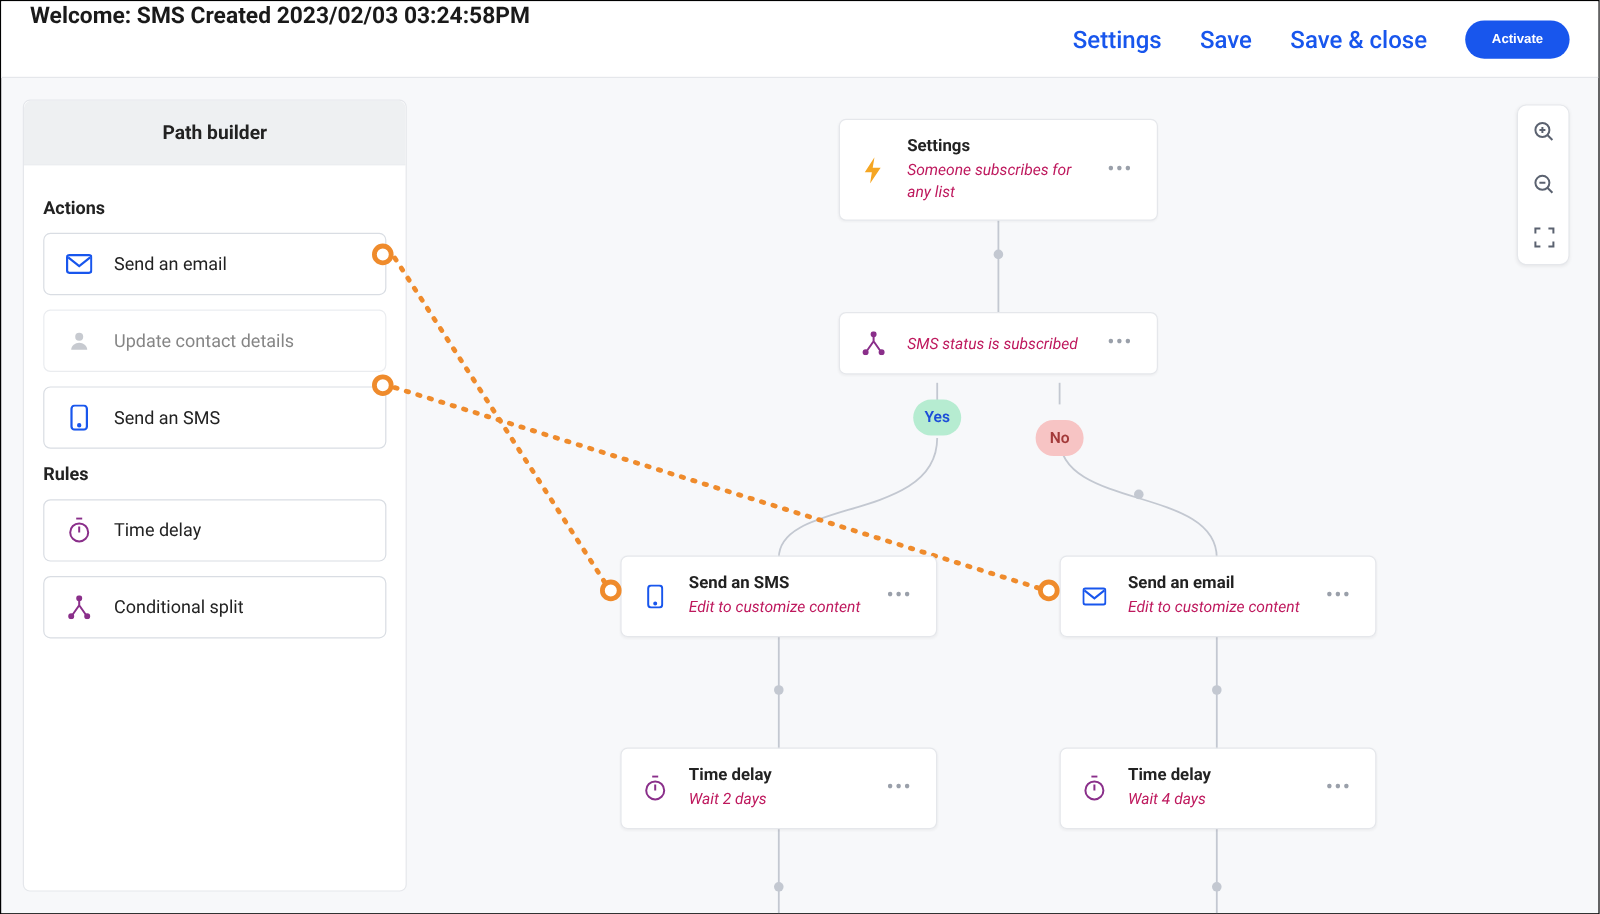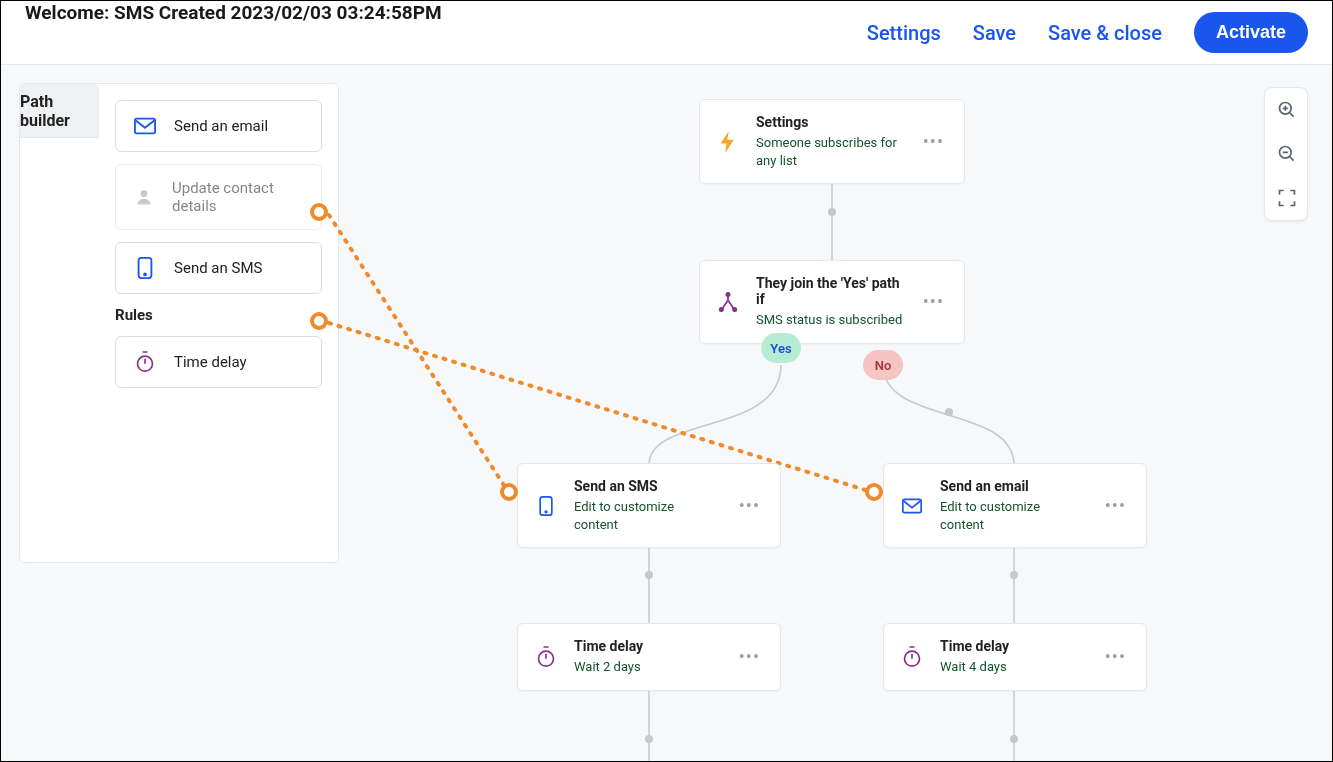--- a/index.html
+++ b/index.html
@@ -18,29 +18,29 @@
     border-bottom: 1px solid #e5e7eb;
     display: flex;
     justify-content: space-between;
     padding: 0 24px;
   }
   .title { font-size: 19px; font-weight: 700; color: #1a1a1a; }
   .topbar-actions { display: flex; align-items: center; gap: 32px; }
   .topbar-link { color: #1856ed; font-size: 20px; font-weight: 500; cursor: pointer; }
   .activate-btn {
     background: #1856ed; color: #fff; border: none; border-radius: 22px;
-    padding: 10px 22px; font-size: 18px; font-weight: 600; cursor: pointer;
+    padding: 10px 22px; font-size: 11px; font-weight: 600; cursor: pointer;
   }
   .canvas-area { position: relative; width: 100%; height: calc(100% - 64px); }
 
   
   .sidebar {
-    position: absolute; left: 18px; top: 18px; width: 320px; height: 480px;
+    position: absolute; left: 18px; top: 18px; width: 320px; height: 660px;
     background: #fff; border: 1px solid #e5e7eb; border-radius: 6px;
-    display: flex; flex-direction: row;
+    display: flex; flex-direction: column;
   }
   .sidebar-header {
     background: #eef0f2; height: 54px; display: flex; align-items: center; justify-content: center;
     font-weight: 700; font-size: 16px; color: #222; border-bottom: 1px solid #e5e7eb;
     border-top-left-radius: 6px; border-top-right-radius: 6px;
   }
   .sidebar-body { padding: 16px; }
   .section-label { font-weight: 700; font-size: 15px; color: #222; margin: 10px 0 12px 0; }
   .palette-item {
     display: flex; align-items: center; gap: 18px;
@@ -67,21 +67,21 @@
 
   
   .card {
     position: absolute; background: #fff; border: 1px solid #e5e7eb; border-radius: 6px;
     box-shadow: 0 1px 2px rgba(0,0,0,0.04);
     display: flex; align-items: center; padding: 14px 16px; gap: 16px;
   }
   .card .card-icon { flex: 0 0 auto; width: 24px; display:flex; align-items:center; justify-content:center;}
   .card .card-body { flex: 1 1 auto; }
   .card .card-title { font-weight: 700; font-size: 14px; color: #222; }
-  .card .card-sub { font-size: 13px; color: #14532d; margin-top: 4px; line-height: 1.35; max-width: 200px;}
+  .card .card-sub { font-size: 13px; color: #be185d; margin-top: 4px; line-height: 1.35; max-width: 200px; font-style: italic;}
   .more-dots { cursor: pointer; color: #9aa0aa; font-size: 18px; letter-spacing: 1px; padding: 0 4px; }
 
   .badge { position: absolute; width: 40px; height: 30px; border-radius: 16px; display:flex; align-items:center; justify-content:center; font-size:13px; font-weight:600;}
   .badge.yes { background:#b6ecd1; color:#1d4ed8;}
   .badge.no  { background:#f7c4c4; color:#a33a3a;}
 
   .conn-dot { width:8px; height:8px; border-radius:50%; background:#c3c8d1; position:absolute; }
 
   
   .annot-circle {
@@ -100,20 +100,21 @@
     <span class="topbar-link">Save &amp; close</span>
     <button class="activate-btn">Activate</button>
   </div>
 </div>
 
 <div class="canvas-area">
 
   <div class="sidebar">
     <div class="sidebar-header">Path builder</div>
     <div class="sidebar-body">
+      <div class="section-label">Actions</div>
 
       <div class="palette-item">
         <span class="icon-box">
           <svg width="22" height="18" viewBox="0 0 24 18" fill="none" stroke="#1856ed" stroke-width="2">
               <rect x="1" y="1" width="22" height="16" rx="2"></rect>
               <path d="M2 3l10 8 10-8"></path>
             </svg>
         </span>
         <span class="lbl">Send an email</span>
       </div>
@@ -143,20 +144,31 @@
       <div class="palette-item">
         <span class="icon-box">
           <svg width="20" height="22" viewBox="0 0 24 26" fill="none" stroke="#8a2f8a" stroke-width="2">
               <circle cx="12" cy="15" r="9"></circle>
               <path d="M12 15V9M9 1h6"></path>
             </svg>
         </span>
         <span class="lbl">Time delay</span>
       </div>
 
+      <div class="palette-item">
+        <span class="icon-box">
+          <svg width="20" height="20" viewBox="0 0 24 24" fill="none" stroke="#8a2f8a" stroke-width="2">
+              <path d="M12 4v6M12 10l-7 10M12 10l7 10"></path>
+              <circle cx="12" cy="3" r="2" fill="#8a2f8a"></circle>
+              <circle cx="4" cy="21" r="2" fill="#8a2f8a"></circle>
+              <circle cx="20" cy="21" r="2" fill="#8a2f8a"></circle>
+            </svg>
+        </span>
+        <span class="lbl">Conditional split</span>
+      </div>
     </div>
   </div>
 
   <div class="zoom-controls">
     <div class="zoom-btn">
       <svg width="20" height="20" viewBox="0 0 24 24" fill="none" stroke="#5b6270" stroke-width="2">
           <circle cx="10" cy="10" r="7"></circle>
           <path d="M15 15l5 5M7 10h6M10 7v6"></path>
         </svg>
     </div>
@@ -218,21 +230,20 @@
   <div class="card" style="left:698px; top:195px; width:266px;">
     <span class="card-icon">
       <svg width="20" height="20" viewBox="0 0 24 24" fill="none" stroke="#8a2f8a" stroke-width="2">
           <path d="M12 4v6M12 10l-7 10M12 10l7 10"></path>
           <circle cx="12" cy="3" r="2" fill="#8a2f8a"></circle>
           <circle cx="4" cy="21" r="2" fill="#8a2f8a"></circle>
           <circle cx="20" cy="21" r="2" fill="#8a2f8a"></circle>
         </svg>
     </span>
     <div class="card-body">
-      <div class="card-title">They join the 'Yes' path if</div>
       <div class="card-sub">SMS status is subscribed</div>
     </div>
     <span class="more-dots">•••</span>
   </div>
 
   <div class="badge yes" style="left:760px; top:268px;">Yes</div>
   <div class="badge no" style="left:862px; top:285px;">No</div>
 
   <div class="card" style="left:516px; top:398px; width:264px;">
     <span class="card-icon">

